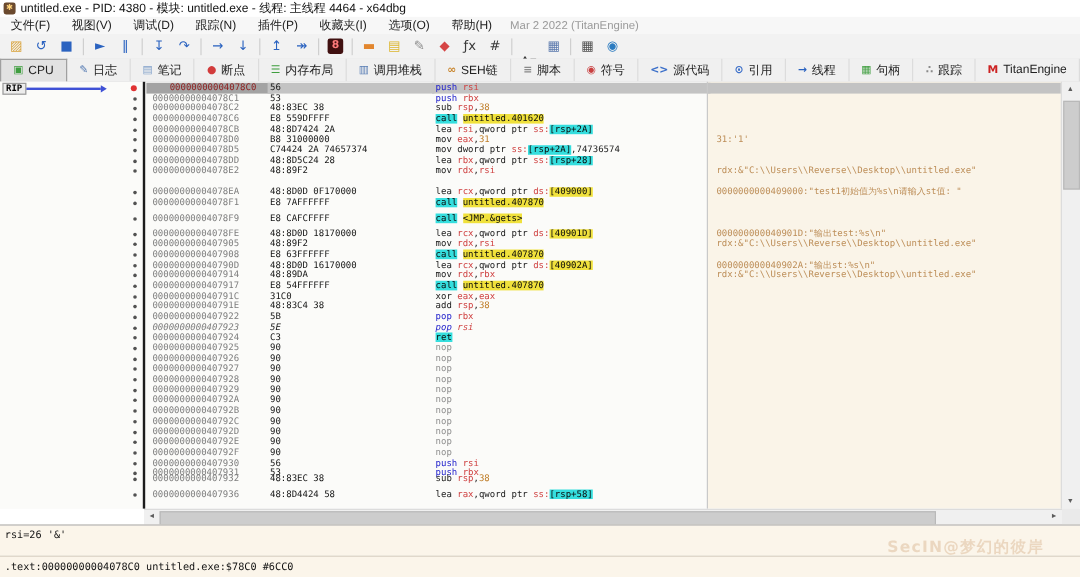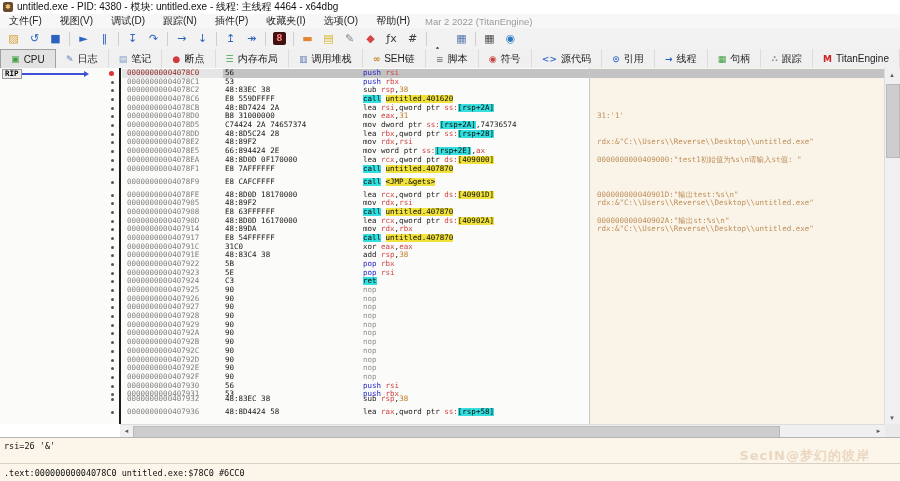--- a/index.html
+++ b/index.html
@@ -44,21 +44,21 @@
 
   #rows{position:absolute;top:1px;left:0;right:0;bottom:0;}
   .row{position:absolute;left:0;width:885px;height:8.683px;font-family:"DejaVu Sans Mono",monospace;
        font-size:7.5px;line-height:8.7px;white-space:pre;cursor:default;}
   .cell{position:absolute;top:0;height:8.683px;overflow:hidden;}
   .c-addr{left:122px;width:101px;padding-left:5px;color:#7e7e7e;}
   .c-bytes{left:223px;width:137px;padding-left:2px;color:#161616;}
   .c-ins{left:360px;width:229px;padding-left:3px;color:#1a1a1a;}
   .c-com{left:590px;width:295px;padding-left:7px;color:#bd8e58;}
   .row.sel .c-bytes,.row.sel .c-ins,.row.sel .c-com{background:#c3c3c3;}
-  .row.cip .c-addr{background:#e5e5e5;color:#8d1d1d;padding-left:5px;}
+  .row.cip .c-addr{background:#a3a3a3;color:#8d1d1d;padding-left:5px;text-align:center;}
   .gdot{position:absolute;left:111px;top:3px;width:3px;height:3px;border-radius:50%;background:#525252;}
   .bdot{position:absolute;left:109px;top:2px;width:5px;height:5px;border-radius:50%;background:#e03232;}
 
   .tk-K{color:#1a1a1a}.tk-B{color:#2222cc}.tk-R{color:#cf4141}.tk-O{color:#bf7e2a}
   .tk-G{color:#8f8f8f}
   .tk-C{background:#35dede;color:#0a0a0a}
   .tk-Y{background:#f0e13c;color:#0a0a0a}
 
   
   .rip{position:absolute;top:69px;left:2px;height:9px;display:flex;align-items:center;z-index:4;}
@@ -215,34 +215,33 @@
     <div id="rows">
         <div class="row sel cip" style="top: 0px;"><div class="bdot"></div><span class="cell c-addr">00000000004078C0</span><span class="cell c-bytes">56</span><span class="cell c-ins"><span class="tk-B">push </span><span class="tk-R">rsi</span></span><span class="cell c-com"></span></div>
         <div class="row" style="top: 8.683px;"><div class="gdot"></div><span class="cell c-addr">00000000004078C1</span><span class="cell c-bytes">53</span><span class="cell c-ins"><span class="tk-B">push </span><span class="tk-R">rbx</span></span><span class="cell c-com"></span></div>
         <div class="row" style="top: 17.366px;"><div class="gdot"></div><span class="cell c-addr">00000000004078C2</span><span class="cell c-bytes">48:83EC 38</span><span class="cell c-ins"><span class="tk-K">sub </span><span class="tk-R">rsp</span><span class="tk-K">,</span><span class="tk-O">38</span></span><span class="cell c-com"></span></div>
         <div class="row" style="top: 26.049px;"><div class="gdot"></div><span class="cell c-addr">00000000004078C6</span><span class="cell c-bytes">E8 559DFFFF</span><span class="cell c-ins"><span class="tk-C">call</span><span class="tk-K"> </span><span class="tk-Y">untitled.401620</span></span><span class="cell c-com"></span></div>
         <div class="row" style="top: 34.732px;"><div class="gdot"></div><span class="cell c-addr">00000000004078CB</span><span class="cell c-bytes">48:8D7424 2A</span><span class="cell c-ins"><span class="tk-K">lea </span><span class="tk-R">rsi</span><span class="tk-K">,qword ptr </span><span class="tk-R">ss:</span><span class="tk-C">[rsp+2A]</span></span><span class="cell c-com"></span></div>
         <div class="row" style="top: 43.415px;"><div class="gdot"></div><span class="cell c-addr">00000000004078D0</span><span class="cell c-bytes">B8 31000000</span><span class="cell c-ins"><span class="tk-K">mov </span><span class="tk-R">eax</span><span class="tk-K">,</span><span class="tk-O">31</span></span><span class="cell c-com">31:'1'</span></div>
         <div class="row" style="top: 52.098px;"><div class="gdot"></div><span class="cell c-addr">00000000004078D5</span><span class="cell c-bytes">C74424 2A 74657374</span><span class="cell c-ins"><span class="tk-K">mov dword ptr </span><span class="tk-R">ss:</span><span class="tk-C">[rsp+2A]</span><span class="tk-K">,74736574</span></span><span class="cell c-com"></span></div>
         <div class="row" style="top: 60.781px;"><div class="gdot"></div><span class="cell c-addr">00000000004078DD</span><span class="cell c-bytes">48:8D5C24 28</span><span class="cell c-ins"><span class="tk-K">lea </span><span class="tk-R">rbx</span><span class="tk-K">,qword ptr </span><span class="tk-R">ss:</span><span class="tk-C">[rsp+28]</span></span><span class="cell c-com"></span></div>
         <div class="row" style="top: 69.464px;"><div class="gdot"></div><span class="cell c-addr">00000000004078E2</span><span class="cell c-bytes">48:89F2</span><span class="cell c-ins"><span class="tk-K">mov </span><span class="tk-R">rdx</span><span class="tk-K">,</span><span class="tk-R">rsi</span></span><span class="cell c-com">rdx:&amp;"C:\\Users\\Reverse\\Desktop\\untitled.exe"</span></div>
-        <div class="row" style="top: 78.147px;"><div class="gdot"></div><span class="cell c-addr">00000000004078E5</span><span class="cell c-bytes">66:894424 2E</span><span class="cell c-ins"><span class="tk-K">mov word ptr </span><span class="tk-R">ss:</span><span class="tk-C">[rsp+2E]</span><span class="tk-K">,</span><span class="tk-R">ax</span></span><span class="cell c-com"></span></div>
         <div class="row" style="top: 86.83px;"><div class="gdot"></div><span class="cell c-addr">00000000004078EA</span><span class="cell c-bytes">48:8D0D 0F170000</span><span class="cell c-ins"><span class="tk-K">lea </span><span class="tk-R">rcx</span><span class="tk-K">,qword ptr </span><span class="tk-R">ds:</span><span class="tk-Y">[409000]</span></span><span class="cell c-com">0000000000409000:"test1初始值为%s\n请输入st值: "</span></div>
         <div class="row" style="top: 95.513px;"><div class="gdot"></div><span class="cell c-addr">00000000004078F1</span><span class="cell c-bytes">E8 7AFFFFFF</span><span class="cell c-ins"><span class="tk-C">call</span><span class="tk-K"> </span><span class="tk-Y">untitled.407870</span></span><span class="cell c-com"></span></div>
         <div class="row" style="top: 109px;"><div class="gdot"></div><span class="cell c-addr">00000000004078F9</span><span class="cell c-bytes">E8 CAFCFFFF</span><span class="cell c-ins"><span class="tk-C">call</span><span class="tk-K"> </span><span class="tk-Y">&lt;JMP.&amp;gets&gt;</span></span><span class="cell c-com"></span></div>
         <div class="row" style="top: 121.562px;"><div class="gdot"></div><span class="cell c-addr">00000000004078FE</span><span class="cell c-bytes">48:8D0D 18170000</span><span class="cell c-ins"><span class="tk-K">lea </span><span class="tk-R">rcx</span><span class="tk-K">,qword ptr </span><span class="tk-R">ds:</span><span class="tk-Y">[40901D]</span></span><span class="cell c-com">000000000040901D:"输出test:%s\n"</span></div>
         <div class="row" style="top: 130.245px;"><div class="gdot"></div><span class="cell c-addr">0000000000407905</span><span class="cell c-bytes">48:89F2</span><span class="cell c-ins"><span class="tk-K">mov </span><span class="tk-R">rdx</span><span class="tk-K">,</span><span class="tk-R">rsi</span></span><span class="cell c-com">rdx:&amp;"C:\\Users\\Reverse\\Desktop\\untitled.exe"</span></div>
         <div class="row" style="top: 138.928px;"><div class="gdot"></div><span class="cell c-addr">0000000000407908</span><span class="cell c-bytes">E8 63FFFFFF</span><span class="cell c-ins"><span class="tk-C">call</span><span class="tk-K"> </span><span class="tk-Y">untitled.407870</span></span><span class="cell c-com"></span></div>
         <div class="row" style="top: 147.611px;"><div class="gdot"></div><span class="cell c-addr">000000000040790D</span><span class="cell c-bytes">48:8D0D 16170000</span><span class="cell c-ins"><span class="tk-K">lea </span><span class="tk-R">rcx</span><span class="tk-K">,qword ptr </span><span class="tk-R">ds:</span><span class="tk-Y">[40902A]</span></span><span class="cell c-com">000000000040902A:"输出st:%s\n"</span></div>
         <div class="row" style="top: 156.294px;"><div class="gdot"></div><span class="cell c-addr">0000000000407914</span><span class="cell c-bytes">48:89DA</span><span class="cell c-ins"><span class="tk-K">mov </span><span class="tk-R">rdx</span><span class="tk-K">,</span><span class="tk-R">rbx</span></span><span class="cell c-com">rdx:&amp;"C:\\Users\\Reverse\\Desktop\\untitled.exe"</span></div>
         <div class="row" style="top: 164.977px;"><div class="gdot"></div><span class="cell c-addr">0000000000407917</span><span class="cell c-bytes">E8 54FFFFFF</span><span class="cell c-ins"><span class="tk-C">call</span><span class="tk-K"> </span><span class="tk-Y">untitled.407870</span></span><span class="cell c-com"></span></div>
         <div class="row" style="top: 173.66px;"><div class="gdot"></div><span class="cell c-addr">000000000040791C</span><span class="cell c-bytes">31C0</span><span class="cell c-ins"><span class="tk-K">xor </span><span class="tk-R">eax</span><span class="tk-K">,</span><span class="tk-R">eax</span></span><span class="cell c-com"></span></div>
         <div class="row" style="top: 182.343px;"><div class="gdot"></div><span class="cell c-addr">000000000040791E</span><span class="cell c-bytes">48:83C4 38</span><span class="cell c-ins"><span class="tk-K">add </span><span class="tk-R">rsp</span><span class="tk-K">,</span><span class="tk-O">38</span></span><span class="cell c-com"></span></div>
         <div class="row" style="top: 191.026px;"><div class="gdot"></div><span class="cell c-addr">0000000000407922</span><span class="cell c-bytes">5B</span><span class="cell c-ins"><span class="tk-B">pop </span><span class="tk-R">rbx</span></span><span class="cell c-com"></span></div>
-        <div class="row" style="top: 199.709px;"><div class="gdot"></div><span class="cell c-addr">0000000000407923</span><span class="cell c-bytes">5E</span><span class="cell c-ins"><span class="tk-B">pop </span><span class="tk-R">rsi</span></span><span class="cell c-com"></span></div>
+        <div class="row" style="top: 199.709px; font-style: italic;"><div class="gdot"></div><span class="cell c-addr">0000000000407923</span><span class="cell c-bytes">5E</span><span class="cell c-ins"><span class="tk-B">pop </span><span class="tk-R">rsi</span></span><span class="cell c-com"></span></div>
         <div class="row" style="top: 208.392px;"><div class="gdot"></div><span class="cell c-addr">0000000000407924</span><span class="cell c-bytes">C3</span><span class="cell c-ins"><span class="tk-C">ret</span></span><span class="cell c-com"></span></div>
         <div class="row" style="top: 217.075px;"><div class="gdot"></div><span class="cell c-addr">0000000000407925</span><span class="cell c-bytes">90</span><span class="cell c-ins"><span class="tk-G">nop</span></span><span class="cell c-com"></span></div>
         <div class="row" style="top: 225.758px;"><div class="gdot"></div><span class="cell c-addr">0000000000407926</span><span class="cell c-bytes">90</span><span class="cell c-ins"><span class="tk-G">nop</span></span><span class="cell c-com"></span></div>
         <div class="row" style="top: 234.441px;"><div class="gdot"></div><span class="cell c-addr">0000000000407927</span><span class="cell c-bytes">90</span><span class="cell c-ins"><span class="tk-G">nop</span></span><span class="cell c-com"></span></div>
         <div class="row" style="top: 243.124px;"><div class="gdot"></div><span class="cell c-addr">0000000000407928</span><span class="cell c-bytes">90</span><span class="cell c-ins"><span class="tk-G">nop</span></span><span class="cell c-com"></span></div>
         <div class="row" style="top: 251.807px;"><div class="gdot"></div><span class="cell c-addr">0000000000407929</span><span class="cell c-bytes">90</span><span class="cell c-ins"><span class="tk-G">nop</span></span><span class="cell c-com"></span></div>
         <div class="row" style="top: 260.49px;"><div class="gdot"></div><span class="cell c-addr">000000000040792A</span><span class="cell c-bytes">90</span><span class="cell c-ins"><span class="tk-G">nop</span></span><span class="cell c-com"></span></div>
         <div class="row" style="top: 269.173px;"><div class="gdot"></div><span class="cell c-addr">000000000040792B</span><span class="cell c-bytes">90</span><span class="cell c-ins"><span class="tk-G">nop</span></span><span class="cell c-com"></span></div>
         <div class="row" style="top: 277.856px;"><div class="gdot"></div><span class="cell c-addr">000000000040792C</span><span class="cell c-bytes">90</span><span class="cell c-ins"><span class="tk-G">nop</span></span><span class="cell c-com"></span></div>
         <div class="row" style="top: 286.539px;"><div class="gdot"></div><span class="cell c-addr">000000000040792D</span><span class="cell c-bytes">90</span><span class="cell c-ins"><span class="tk-G">nop</span></span><span class="cell c-com"></span></div>

